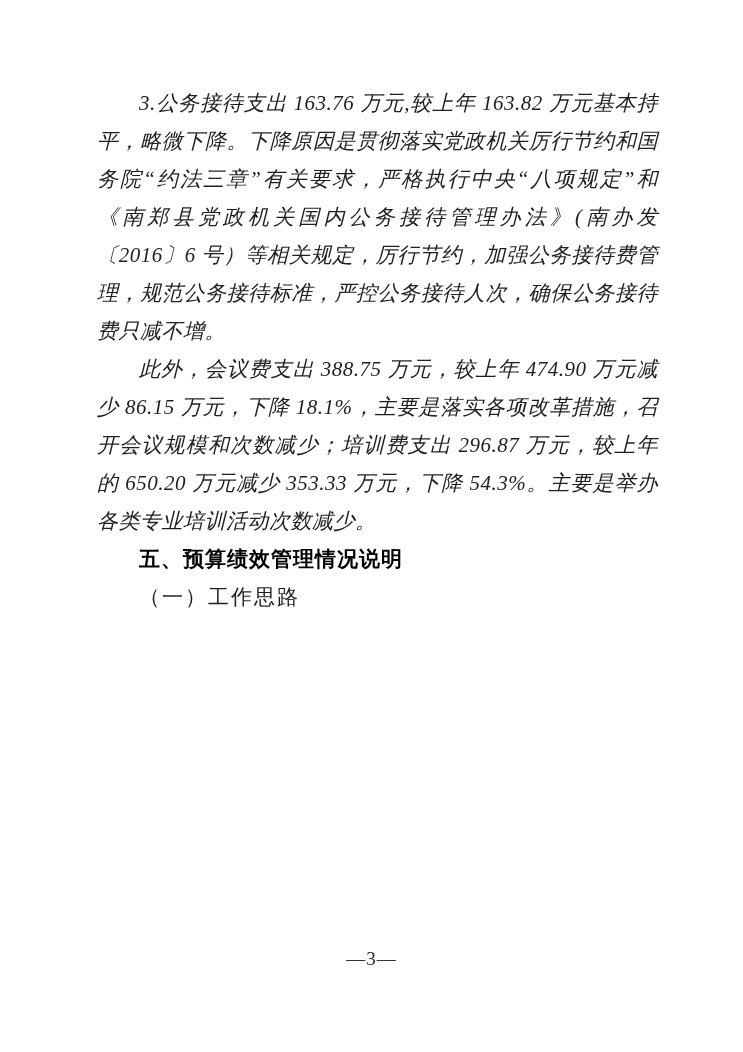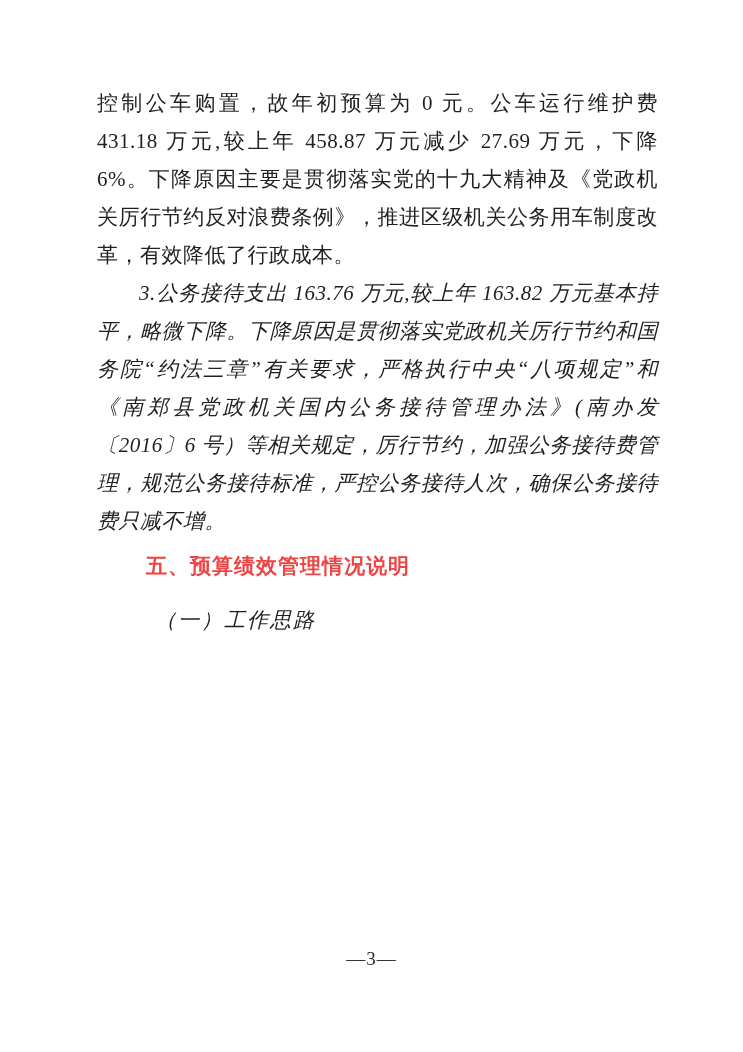--- a/index.html
+++ b/index.html
@@ -28,31 +28,30 @@
   .para {
     margin: 0;
     text-indent: 0;
     letter-spacing: 0.5px;
   }
   .para.indent {
     text-indent: 2em;
     font-style: italic;
   }
   .heading {
-    margin: 7px;
+    margin: 0;
     text-indent: 2em;
     font-family: "Liberation Sans", "DejaVu Sans", sans-serif;
     font-weight: 700;
     letter-spacing: 1px;
-    color: #ef4444;
+    color: #000000;
   }
   .subheading {
-    margin: 16px;
+    margin: 0;
     text-indent: 2em;
-    font-style: italic;
     letter-spacing: 2px;
     color: #1f1f1f;
   }
   .page-number {
     position: absolute;
     left: 0;
     top: 948px;
     width: 743px;
     text-align: center;
     font-size: 19px;
@@ -60,24 +59,24 @@
     color: #2a2a2a;
   }
 </style>
 </head>
 <body>
 
 <div class="page">
 
   <div class="text-block">
 
-    <p class="para">控制公车购置，故年初预算为 0 元。公车运行维护费 431.18 万元,较上年 458.87 万元减少 27.69 万元，下降 6%。下降原因主要是贯彻落实党的十九大精神及《党政机关厉行节约反对浪费条例》，推进区级机关公务用车制度改革，有效降低了行政成本。</p>
 
     <p class="para indent">3.公务接待支出 163.76 万元,较上年 163.82 万元基本持平，略微下降。下降原因是贯彻落实党政机关厉行节约和国务院“约法三章”有关要求，严格执行中央“八项规定”和《南郑县党政机关国内公务接待管理办法》(南办发〔2016〕6 号）等相关规定，厉行节约，加强公务接待费管理，规范公务接待标准，严控公务接待人次，确保公务接待费只减不增。</p>
 
+    <p class="para indent">此外，会议费支出 388.75 万元，较上年 474.90 万元减少 86.15 万元，下降 18.1%，主要是落实各项改革措施，召开会议规模和次数减少；培训费支出 296.87 万元，较上年的 650.20 万元减少 353.33 万元，下降 54.3%。主要是举办各类专业培训活动次数减少。</p>
 
     <p class="heading">五、预算绩效管理情况说明</p>
 
     <p class="subheading">（一）工作思路</p>
 
 
   </div>
 
   <div class="page-number">—3—</div>
 

